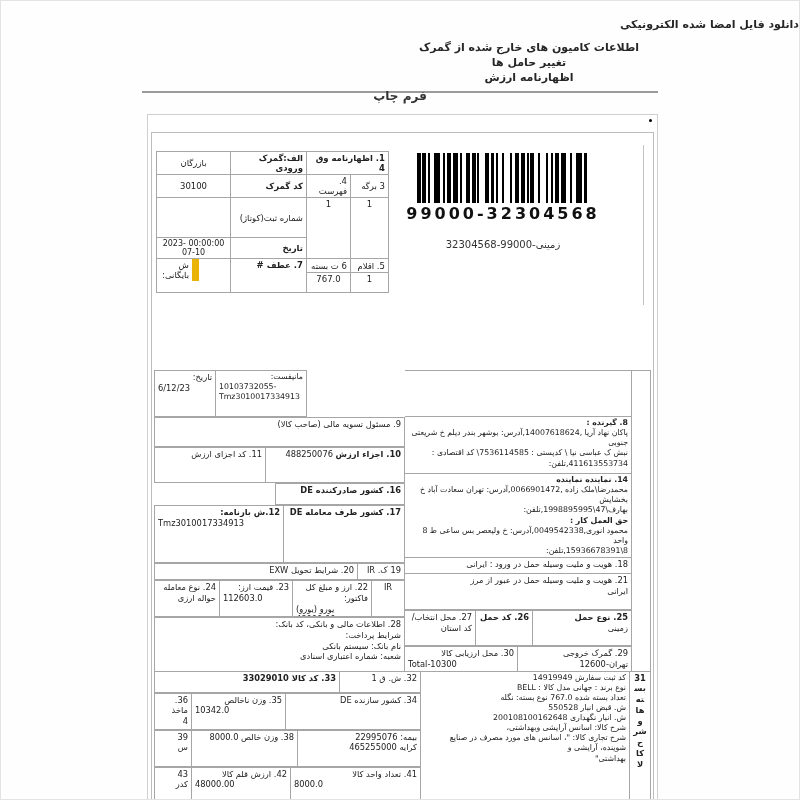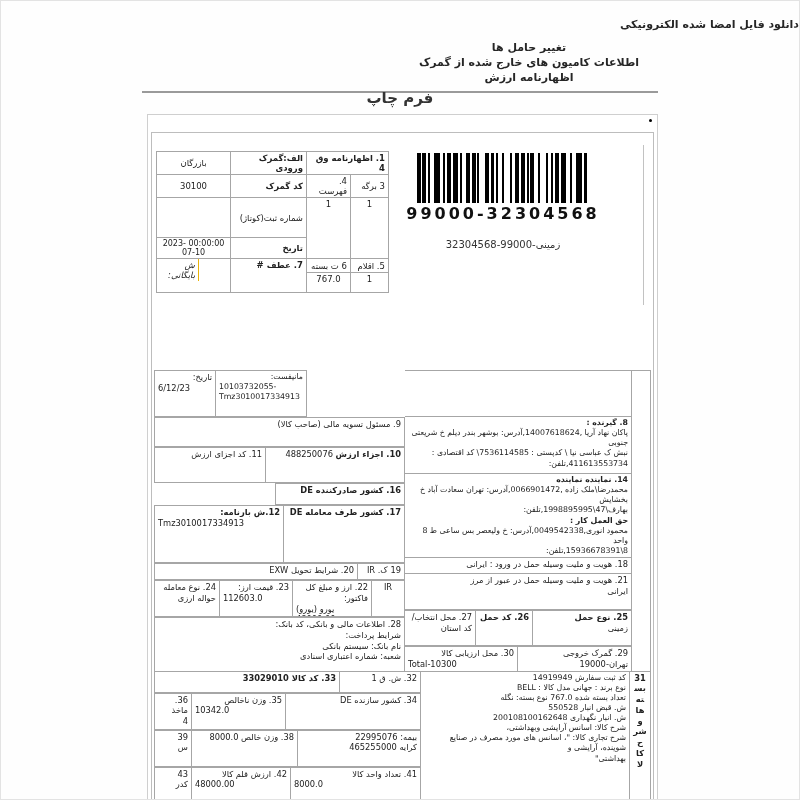--- a/index.html
+++ b/index.html
@@ -7,21 +7,21 @@
   body { font-family:"DejaVu Sans", sans-serif; color:#1c1c1c; direction:rtl; }
   .page { position:relative; width:800px; height:800px; background:#fefefe; border:1px solid #e3e3e3; overflow:hidden; }
 
   
   .nav { padding-top:12px; }
   .nav-download { text-align:center; font-size:11px; font-weight:bold; color:#262626; }
   .nav-cols { display:flex; width:516px; margin:8px auto 0; direction:rtl; }
   .nav-col { width:50%; text-align:center; }
   .nav-link { display:block; font-size:11px; font-weight:bold; color:#262626; line-height:15px; cursor:pointer; text-decoration:none; }
   .nav-divider { width:516px; margin:6px auto 0; border-top:2px solid #9a9a9a; }
-  .print-label { text-align:center; font-size:15px; font-weight:bold; margin-top:-4px; color:#333; }
+  .print-label { text-align:center; font-size:12px; font-weight:bold; margin-top:-4px; color:#333; }
 
   
   .outer { position:absolute; top:113px; left:146px; width:511px; height:686px; border:1px solid #cfcfcf; background:#fff; }
   .dot { position:absolute; top:4px; right:5px; width:3px; height:3px; background:#000; border-radius:50%; }
   .inner { position:absolute; top:17px; left:3px; right:3px; height:668px; border:1px solid #bdbdbd; overflow:hidden; background:#fff; }
   .vline { position:absolute; right:9px; top:12px; width:1px; height:160px; background:#c2c2c2; }
 
   
   .top-row { position:absolute; top:18px; right:2px; left:2px; height:132px; display:flex; direction:rtl; }
   .strip { width:34px; }
@@ -55,22 +55,22 @@
 </style>
 </head>
 <body>
 
 <div class="page">
 
   <div class="nav">
     <a class="nav-download">دانلود فایل امضا شده الکترونیکی</a>
     <div class="nav-cols">
       <div class="nav-col">
+        <a class="nav-link">اطلاعات کامیون های خارج شده از گمرک</a>
         <a class="nav-link">تغییر حامل ها</a>
-        <a class="nav-link">اطلاعات کامیون های خارج شده از گمرک</a>
         <a class="nav-link">اظهارنامه ارزش</a>
       </div>
     </div>
     <div class="nav-divider"></div>
     <div class="print-label">فرم چاپ</div>
   </div>
 
   <div class="outer">
     <div class="dot"></div>
     <div class="inner">
@@ -170,21 +170,21 @@
             </tr>
             <tr>
               <td class="b">تاریخ</td>
               <td class="num" style="font-size:8px">00:00:00 2023-07-10</td>
             </tr>
             <tr style="height:14px">
               <td>5. اقلام</td>
               <td>6 ت بسته</td>
               <td rowspan="2" style="vertical-align:top" class="b">7. عطف #</td>
               <td rowspan="2" style="vertical-align:top; padding:0">
-                <div style="width:42px; margin-left:0; margin-right:auto; border-right:1px solid #eab308; height:100%; padding:1px 3px;font-style:italic;">ش بایگانی:</div>
+                <div style="width:42px; margin-left:0; margin-right:auto; border-right:7px solid #eab308; height:100%; padding:1px 3px;">ش بایگانی:</div>
               </td>
             </tr>
             <tr style="height:20px">
               <td class="num" style="vertical-align:top">1</td>
               <td class="num" style="vertical-align:top">767.0</td>
             </tr>
           </tbody>
             </table>
         </div>
       </div>
@@ -227,21 +227,21 @@
               <div class="c" style="width:58px">
                 <span class="ln b">26. کد حمل</span>
               </div>
               <div class="c" style="flex:1">
                 <span class="ln">27. محل انتخاب/کد استان</span>
               </div>
             </div>
             <div class="hrow" style="flex:1">
               <div class="c" style="width:115px">
                 <span class="ln">29. گمرک خروجی</span>
-                <span class="ln">تهران-19000</span>
+                <span class="ln">تهران-12600</span>
               </div>
               <div class="c" style="flex:1">
                 <span class="ln">30. محل ارزیابی کالا</span>
                 <span class="ln val-l">Total-10300</span>
               </div>
             </div>
           </div>
 
           <div class="col lcol">
             <div class="hrow" style="height:47px">

